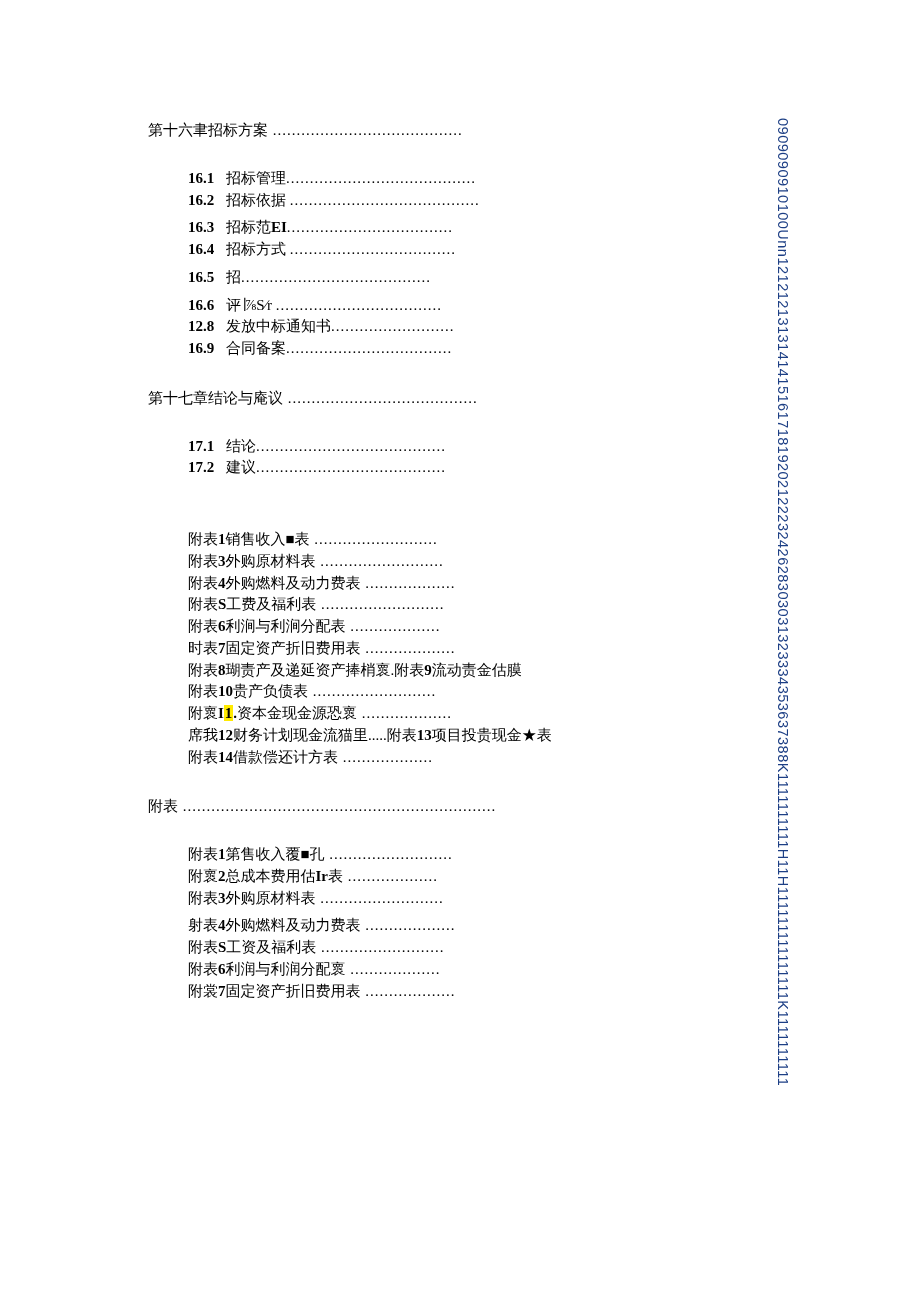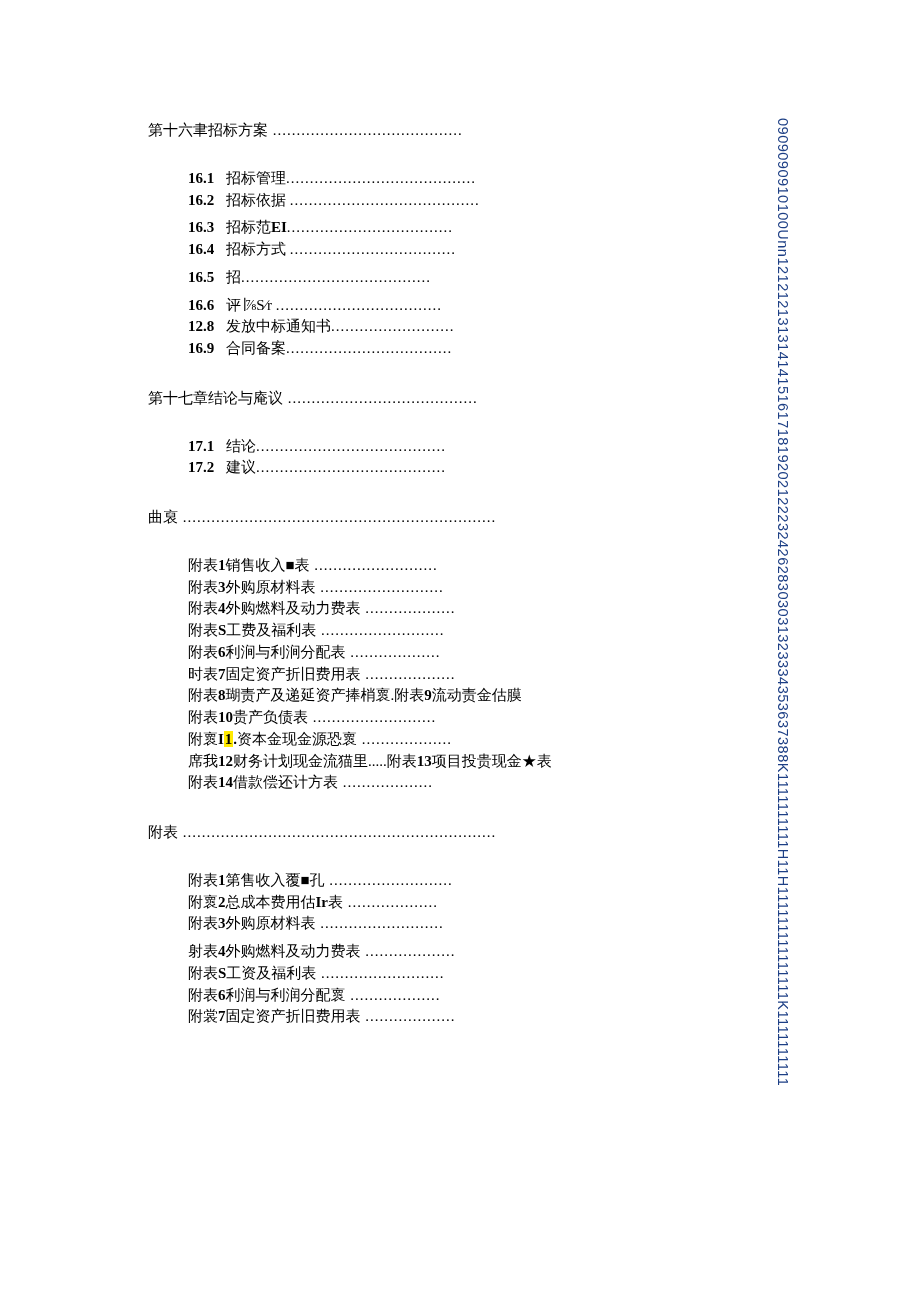--- a/index.html
+++ b/index.html
@@ -136,23 +136,20 @@
       <span class="leader"> ........................................</span>
     </div>
   <div class="line sub">
       <span class="num">17.2</span>
       <span>建议</span>
       <span class="leader"> ........................................</span>
     </div>
 
   <div class="gap-l"></div>
 
-  <div class="line chapter">
-    <span>曲裒</span><span class="leader"> ..................................................................</span>
-  </div>
   <div class="gap-m"></div>
   <div class="line attach"><span>附表<span class="bold">1</span>销售收入■表</span><span class="leader"> ..........................</span></div>
   <div class="line attach"><span>附表<span class="bold">3</span>外购原材料表</span><span class="leader"> ..........................</span></div>
   <div class="line attach"><span>附表<span class="bold">4</span>外购燃料及动力费表</span><span class="leader"> ...................</span></div>
   <div class="line attach"><span>附表<span class="bold">S</span>工费及福利表</span><span class="leader"> ..........................</span></div>
   <div class="line attach"><span>附表<span class="bold">6</span>利涧与利涧分配表</span><span class="leader"> ...................</span></div>
   <div class="line attach"><span>时表<span class="bold">7</span>固定资产折旧费用表</span><span class="leader"> ...................</span></div>
   <div class="line attach"><span>附表<span class="bold">8</span>瑚责产及递延资产捧梢褱.附表<span class="bold">9</span>流动责金估膜</span></div>
   <div class="line attach"><span>附表<span class="bold">10</span>贵产负债表</span><span class="leader"> ..........................</span></div>
   <div class="line attach"><span>附褱<span class="bold">I<span class="hl">1</span>.</span>资本金现金源恐褱</span><span class="leader"> ...................</span></div>

